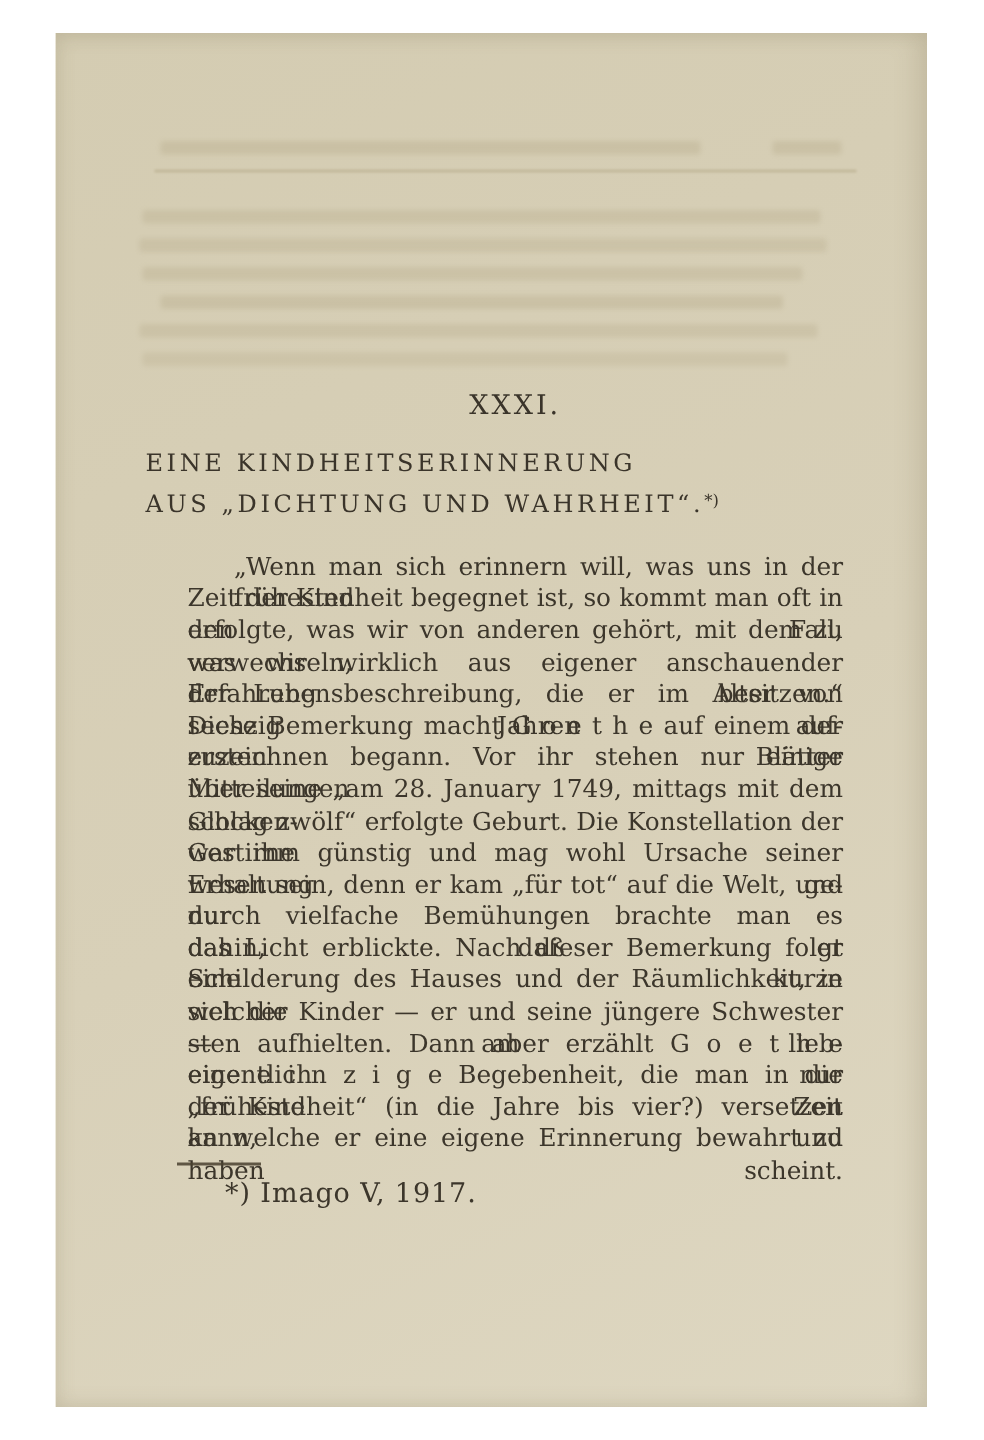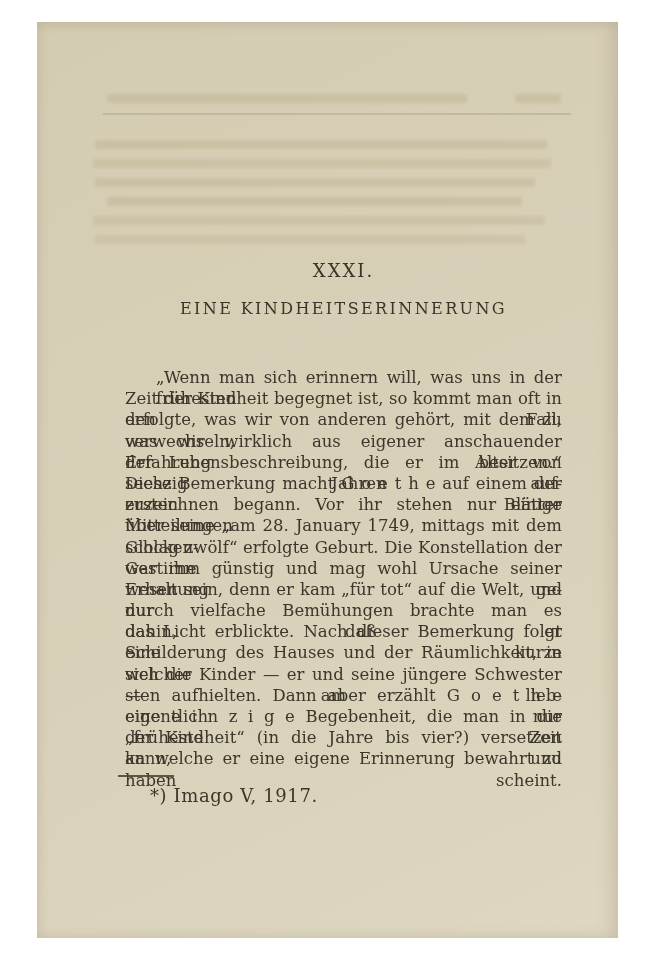--- a/index.html
+++ b/index.html
@@ -49,21 +49,20 @@
     font-size: 18px;
     letter-spacing: 2px;
     color: #3a342a;
   }
   .title {
     position: absolute;
     left: 60px;
     top: 274px;
     width: 493px;
     margin: 0;
-    text-align: center;
     font-size: 16px;
     font-weight: normal;
     letter-spacing: 2.4px;
     line-height: 25px;
     color: #3a342a;
   }
   .title .t-line { display: block; white-space: nowrap; }
   .fnmark {
     font-size: 11px;
     letter-spacing: 0;
@@ -123,20 +122,21 @@
       <div class="ghost" style="left:58px; top:156px; width:440px; opacity:.2;"></div>
       <div class="ghost" style="left:70px; top:175px; width:415px; opacity:.22;"></div>
       <div class="ghost" style="left:56px; top:194px; width:452px; opacity:.19;"></div>
       <div class="ghost" style="left:58px; top:213px; width:430px; opacity:.17;"></div>
     </div>
 
     <div class="chapter">XXXI.</div>
 
     <h1 class="title">
       <span class="t-line">EINE KINDHEITSERINNERUNG</span>
+      <span class="t-line"><span>AUS „DICHTUNG UND WAHRHEIT“.</span><span class="fnmark">*)</span></span>
     </h1>
 
     <div class="body-block">
         <div class="text-line">„Wenn man sich erinnern will, was uns in der frühesten</div>
         <div class="text-line">Zeit der Kindheit begegnet ist, so kommt man oft in den Fall,</div>
         <div class="text-line">erfolgte, was wir von anderen gehört, mit dem zu verwechseln,</div>
         <div class="text-line">was wir wirklich aus eigener anschauender Erfahrung besitzen.“</div>
         <div class="text-line">der Lebensbeschreibung, die er im Alter von sechzig Jahren auf-</div>
         <div class="text-line">Diese Bemerkung macht G o e t h e auf einem der ersten Blätter</div>
         <div class="text-line">zuzeichnen begann. Vor ihr stehen nur einige Mitteilungen</div>

